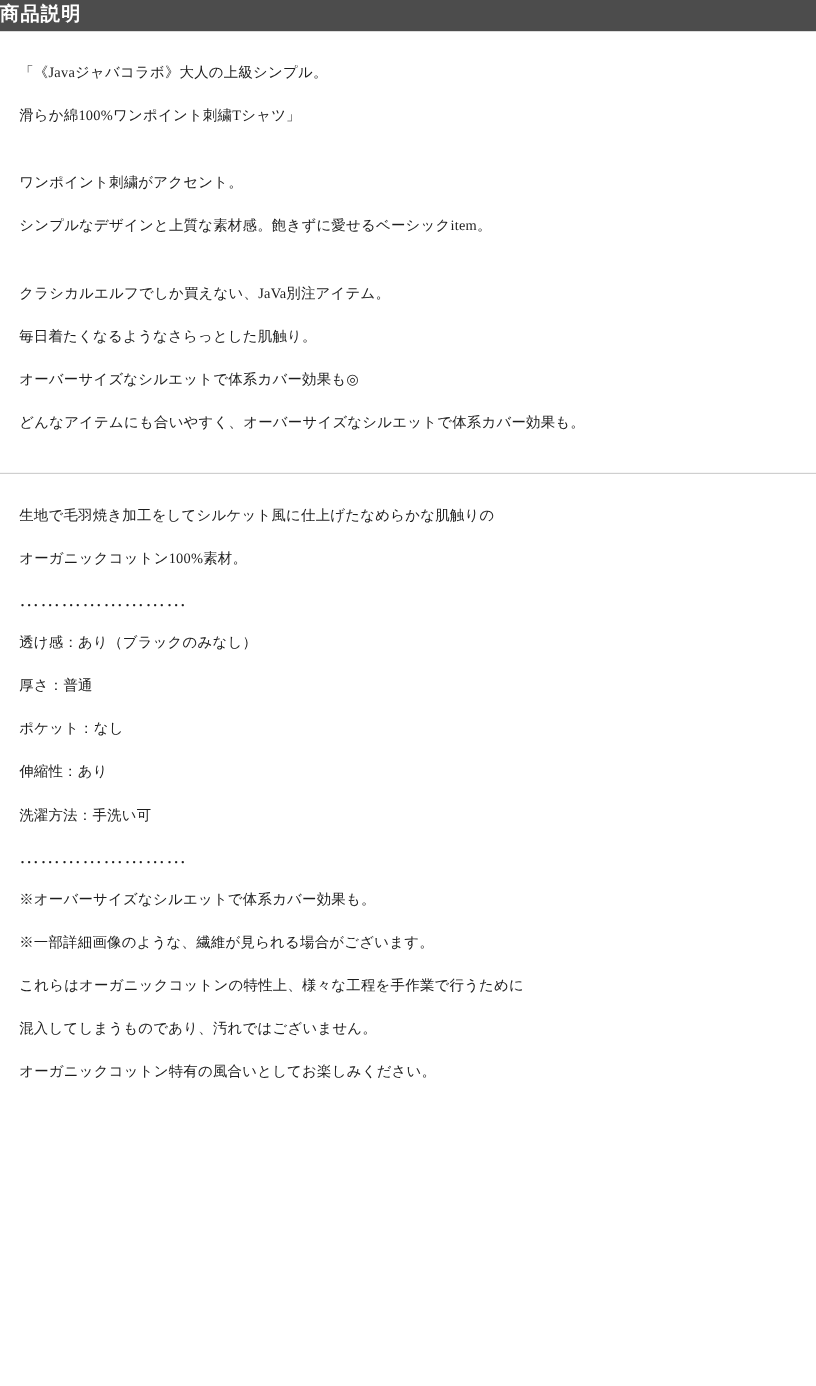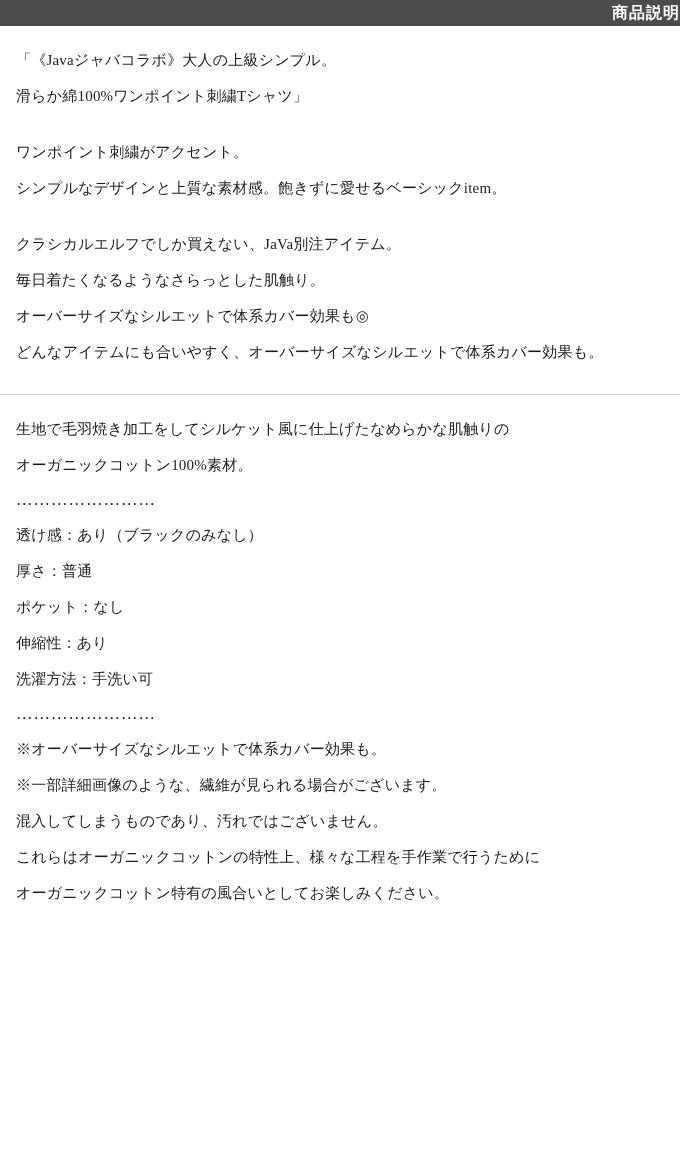--- a/index.html
+++ b/index.html
@@ -16,38 +16,38 @@
   }
   .page {
     width: 680px;
     height: 1155px;
     position: relative;
     background: #ffffff;
   }
   .section-header {
     background: #4c4c4c;
     color: #ffffff;
-    text-align: right;
+    text-align: left;
     font-size: 16px;
     line-height: 26px;
     height: 26px;
     letter-spacing: 1px;
     font-family: "Liberation Sans", "DejaVu Sans", sans-serif;
     font-weight: bold;
   }
   .divider-thin {
     height: 1px;
     background: #cfcfcf;
     width: 100%;
   }
   .body-block {
     padding: 0 16px;
   }
   .line {
-    font-size: 15px;
+    font-size: 12px;
     line-height: 36px;
     color: #1c1c1c;
     white-space: pre-wrap;
     letter-spacing: 0.2px;
   }
   .line.blank {
     line-height: 20px;
     height: 20px;
   }
   .spacer-desc-top { height: 16px; }
@@ -92,19 +92,19 @@
       <div class="line">オーガニックコットン100%素材。</div>
       <div class="line dots">……………………</div>
       <div class="line">透け感：あり（ブラックのみなし）</div>
       <div class="line">厚さ：普通</div>
       <div class="line">ポケット：なし</div>
       <div class="line">伸縮性：あり</div>
       <div class="line">洗濯方法：手洗い可</div>
       <div class="line dots">……………………</div>
       <div class="line">※オーバーサイズなシルエットで体系カバー効果も。</div>
       <div class="line">※一部詳細画像のような、繊維が見られる場合がございます。</div>
+      <div class="line">これらはオーガニックコットンの特性上、様々な工程を手作業で行うために</div>
       <div class="line">混入してしまうものであり、汚れではございません。</div>
-      <div class="line">これらはオーガニックコットンの特性上、様々な工程を手作業で行うために</div>
       <div class="line">オーガニックコットン特有の風合いとしてお楽しみください。</div>
     </div>
   </div>
 
 </div>
 
 </body></html>

